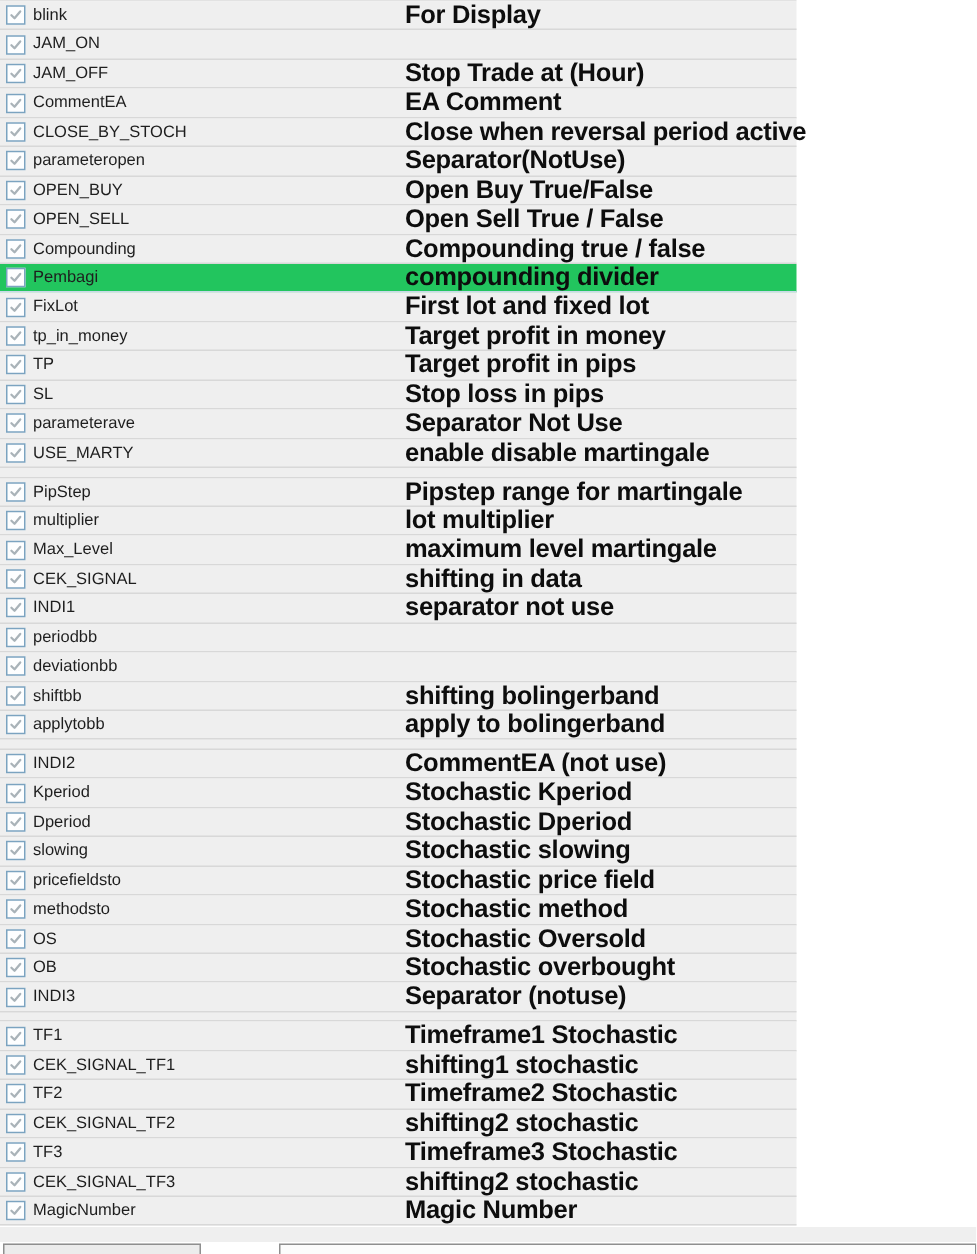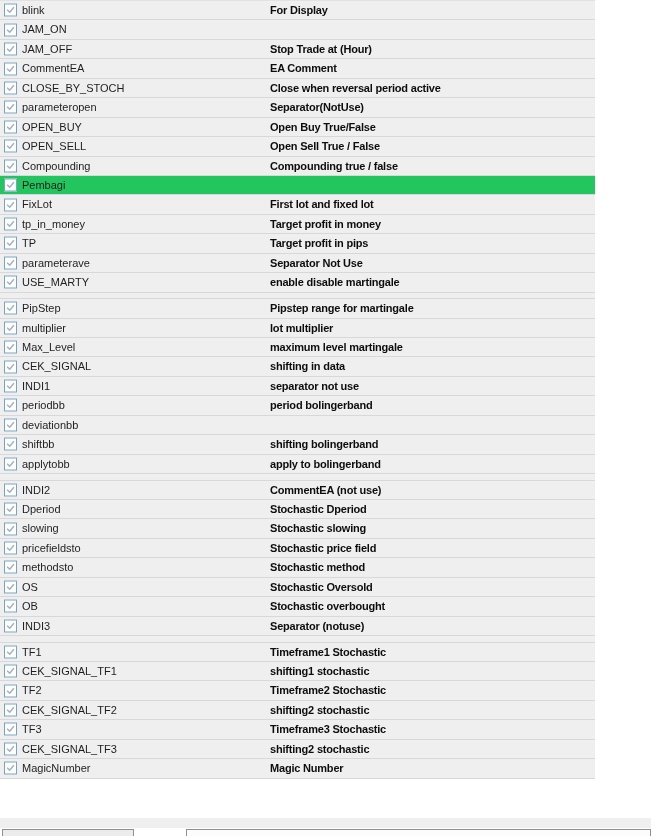--- a/index.html
+++ b/index.html
@@ -1,21 +1,21 @@
 <!DOCTYPE html>
 <html><head>
 <meta charset="utf-8">
 <style>
   html,body{margin:0;padding:0;background:#ffffff;}
   .screen{
     position:relative;width:651px;height:836px;overflow:hidden;
     background:#ffffff;font-family:"Liberation Sans",sans-serif;
     -webkit-font-smoothing:antialiased;
   }
-  .rows{position:absolute;top:0;left:0;width:595px;border-top:1px solid #e2e2e2;}
+  .rows{position:absolute;top:0;left:0;width:531px;border-top:1px solid #e2e2e2;}
   .row{
     position:relative;height:19.45px;box-sizing:border-box;
     border-bottom:1px solid #d8d8d8;background:#efefef;
   }
   .row.highlight{background:#22c55e;border-bottom-color:#c8d9e8;}
   .spacer{
     height:6.5px;box-sizing:border-box;background:#efefef;
     border-bottom:1px solid #d8d8d8;
   }
   .cb{
@@ -24,21 +24,21 @@
     border:1px solid #7ba3c0;background:#fdfeff;
     display:flex;align-items:center;justify-content:center;
   }
   .cb svg{display:block;}
   .pname{
     position:absolute;left:22px;top:0;line-height:18.5px;
     font-size:11px;color:#1e1e1e;white-space:nowrap;
   }
   .pdesc{
     position:absolute;left:270px;top:0;line-height:18.5px;
-    font-size:11px;font-weight:700;letter-spacing:-0.2px;
+    font-size:17px;font-weight:700;letter-spacing:-0.2px;
     color:#0d0d0d;white-space:nowrap;
   }
   .bottom-band{position:absolute;left:0;top:817.5px;width:651px;height:10.5px;background:#efefef;}
   .bottom-white{position:absolute;left:0;top:828px;width:651px;height:8px;background:#ffffff;}
   .btn-left{
     position:absolute;left:2px;top:829px;width:132px;height:12px;
     box-sizing:border-box;background:#ececec;border:1px solid #8f8f8f;
   }
   .box-right{
     position:absolute;left:186px;top:829px;width:465px;height:12px;
@@ -151,20 +151,21 @@
     </div>
       <div class="row highlight">
       <span class="cb">
         <span>
           <svg width="9" height="9" viewBox="0 0 10 10">
             <path d="M1.8 5.2 L4.1 7.4 L8.3 2.4" fill="none" stroke="#a9b3b9" stroke-width="1.7" stroke-linecap="round" stroke-linejoin="round"></path>
           </svg>
         </span>
       </span>
       <span class="pname">Pembagi</span>
+      <span class="pdesc">compounding divider</span>
     </div>
       <div class="row">
       <span class="cb">
         <span>
           <svg width="9" height="9" viewBox="0 0 10 10">
             <path d="M1.8 5.2 L4.1 7.4 L8.3 2.4" fill="none" stroke="#a9b3b9" stroke-width="1.7" stroke-linecap="round" stroke-linejoin="round"></path>
           </svg>
         </span>
       </span>
       <span class="pname">FixLot</span>
@@ -193,20 +194,31 @@
       <span class="pdesc">Target profit in pips</span>
     </div>
       <div class="row">
       <span class="cb">
         <span>
           <svg width="9" height="9" viewBox="0 0 10 10">
             <path d="M1.8 5.2 L4.1 7.4 L8.3 2.4" fill="none" stroke="#a9b3b9" stroke-width="1.7" stroke-linecap="round" stroke-linejoin="round"></path>
           </svg>
         </span>
       </span>
+      <span class="pname">SL</span>
+      <span class="pdesc">Stop loss in pips</span>
+    </div>
+      <div class="row">
+      <span class="cb">
+        <span>
+          <svg width="9" height="9" viewBox="0 0 10 10">
+            <path d="M1.8 5.2 L4.1 7.4 L8.3 2.4" fill="none" stroke="#a9b3b9" stroke-width="1.7" stroke-linecap="round" stroke-linejoin="round"></path>
+          </svg>
+        </span>
+      </span>
       <span class="pname">parameterave</span>
       <span class="pdesc">Separator Not Use</span>
     </div>
       <div class="row">
       <span class="cb">
         <span>
           <svg width="9" height="9" viewBox="0 0 10 10">
             <path d="M1.8 5.2 L4.1 7.4 L8.3 2.4" fill="none" stroke="#a9b3b9" stroke-width="1.7" stroke-linecap="round" stroke-linejoin="round"></path>
           </svg>
         </span>
@@ -272,21 +284,20 @@
     </div>
       <div class="row">
       <span class="cb">
         <span>
           <svg width="9" height="9" viewBox="0 0 10 10">
             <path d="M1.8 5.2 L4.1 7.4 L8.3 2.4" fill="none" stroke="#a9b3b9" stroke-width="1.7" stroke-linecap="round" stroke-linejoin="round"></path>
           </svg>
         </span>
       </span>
       <span class="pname">periodbb</span>
-      <span class="pdesc">period bolingerband</span>
     </div>
       <div class="row">
       <span class="cb">
         <span>
           <svg width="9" height="9" viewBox="0 0 10 10">
             <path d="M1.8 5.2 L4.1 7.4 L8.3 2.4" fill="none" stroke="#a9b3b9" stroke-width="1.7" stroke-linecap="round" stroke-linejoin="round"></path>
           </svg>
         </span>
       </span>
       <span class="pname">deviationbb</span>
@@ -317,20 +328,31 @@
       <div class="row">
       <span class="cb">
         <span>
           <svg width="9" height="9" viewBox="0 0 10 10">
             <path d="M1.8 5.2 L4.1 7.4 L8.3 2.4" fill="none" stroke="#a9b3b9" stroke-width="1.7" stroke-linecap="round" stroke-linejoin="round"></path>
           </svg>
         </span>
       </span>
       <span class="pname">INDI2</span>
       <span class="pdesc">CommentEA (not use)</span>
+    </div>
+      <div class="row">
+      <span class="cb">
+        <span>
+          <svg width="9" height="9" viewBox="0 0 10 10">
+            <path d="M1.8 5.2 L4.1 7.4 L8.3 2.4" fill="none" stroke="#a9b3b9" stroke-width="1.7" stroke-linecap="round" stroke-linejoin="round"></path>
+          </svg>
+        </span>
+      </span>
+      <span class="pname">Kperiod</span>
+      <span class="pdesc">Stochastic Kperiod</span>
     </div>
       <div class="row">
       <span class="cb">
         <span>
           <svg width="9" height="9" viewBox="0 0 10 10">
             <path d="M1.8 5.2 L4.1 7.4 L8.3 2.4" fill="none" stroke="#a9b3b9" stroke-width="1.7" stroke-linecap="round" stroke-linejoin="round"></path>
           </svg>
         </span>
       </span>
       <span class="pname">Dperiod</span>

